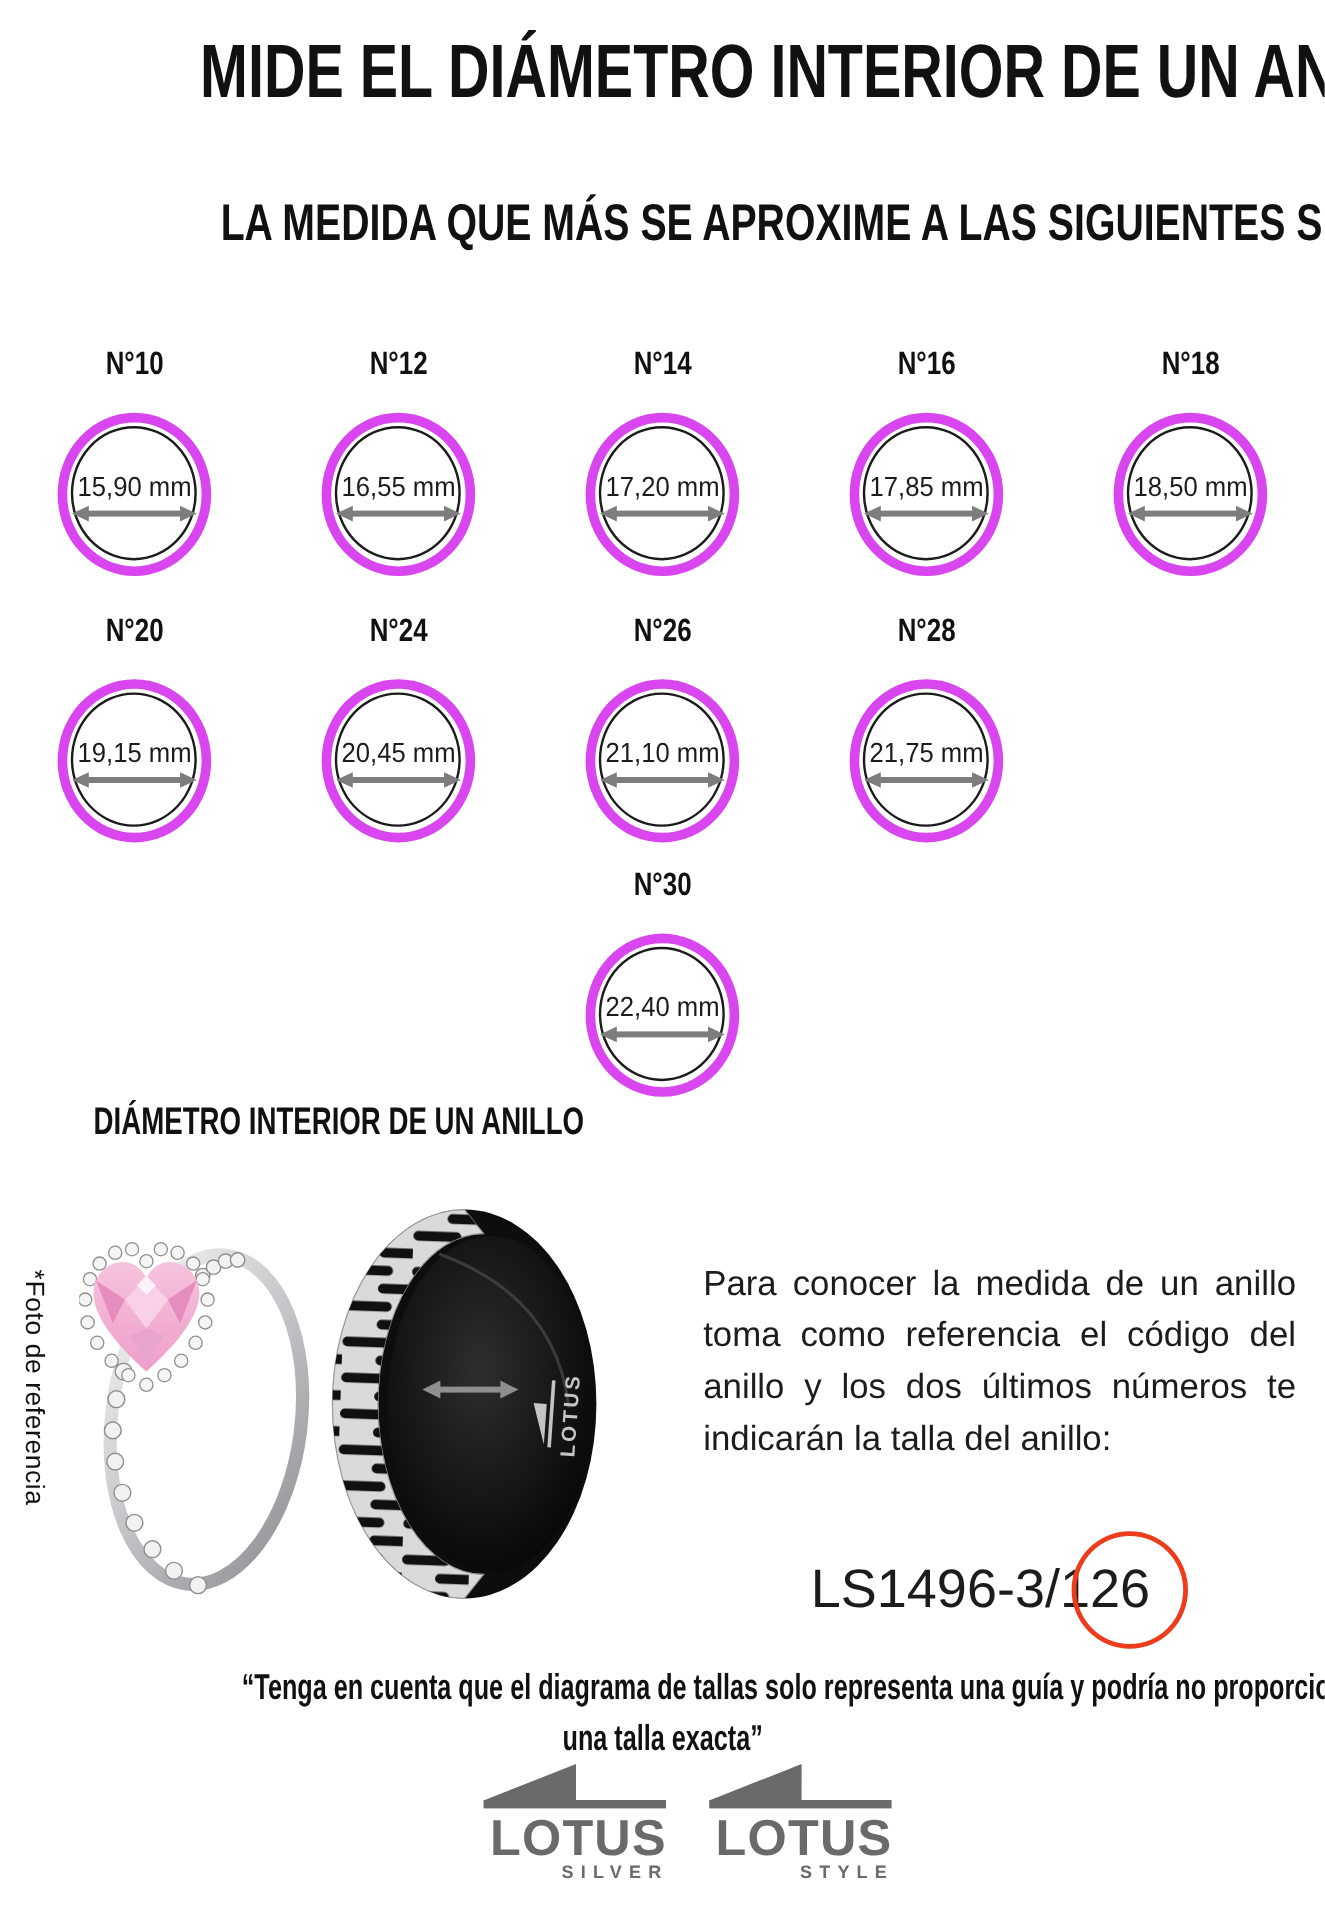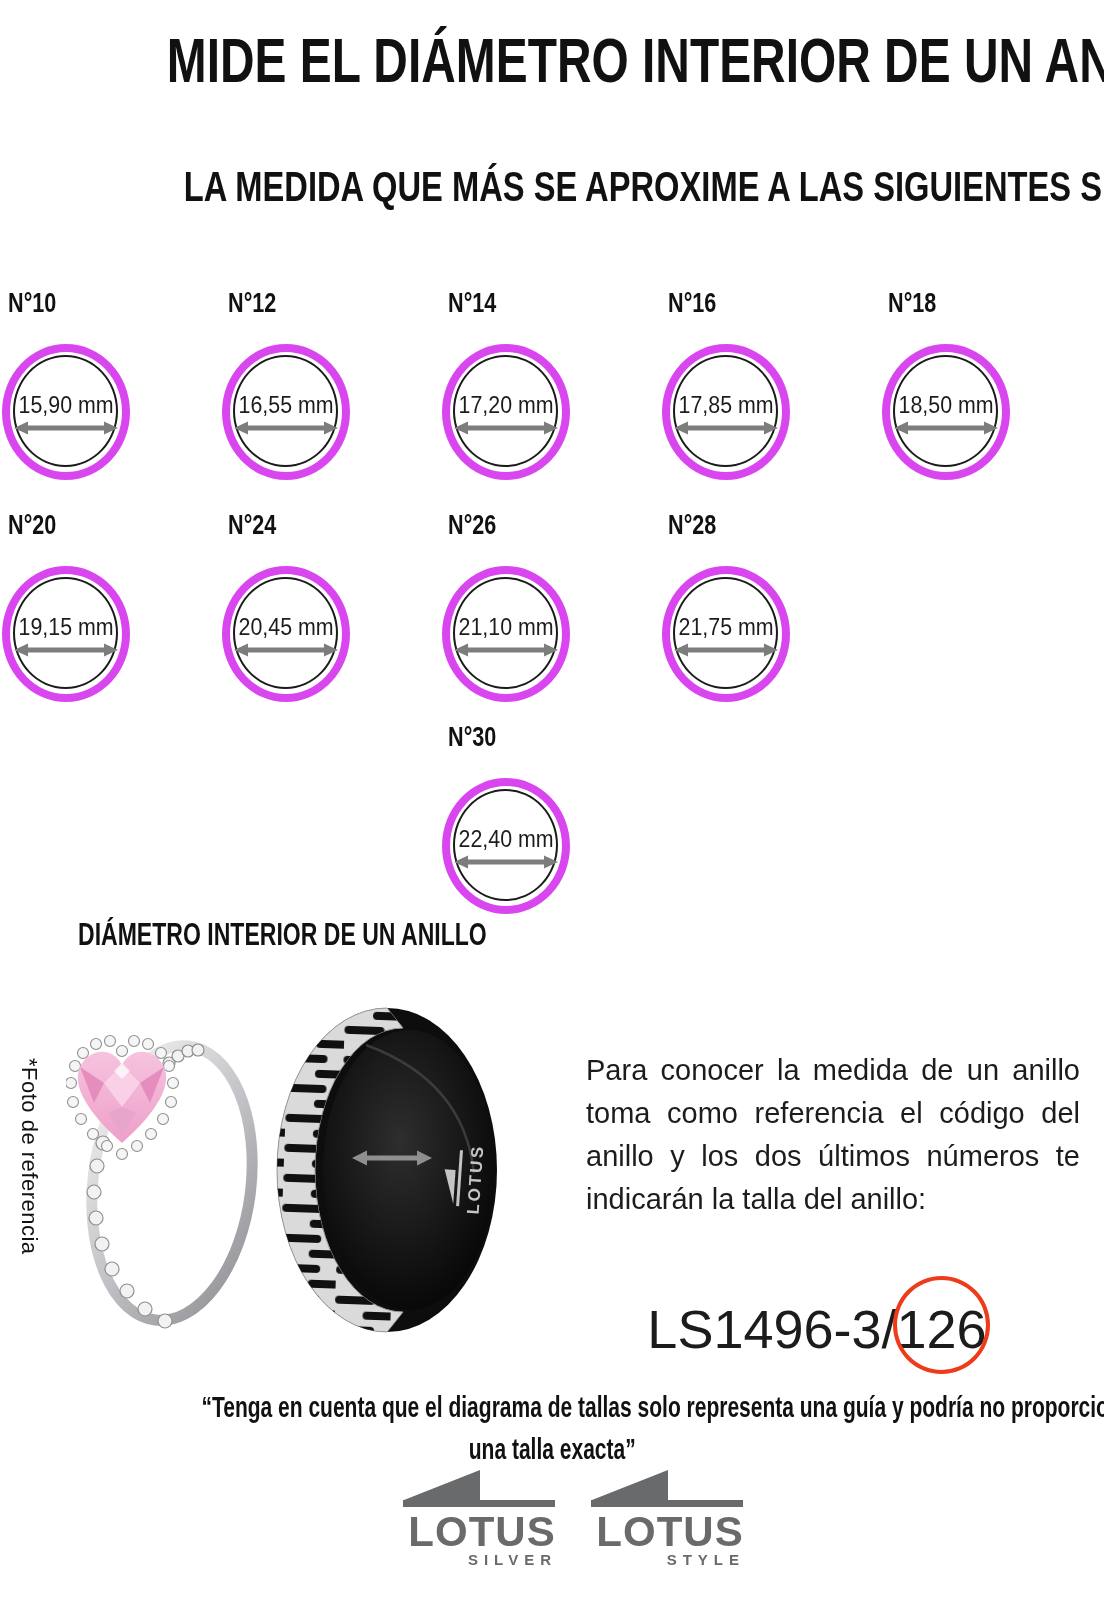--- a/index.html
+++ b/index.html
@@ -8,32 +8,32 @@
   .center-wrap{position:absolute;left:0;width:1104px;text-align:center;}
   .cond{display:inline-block;white-space:nowrap;font-weight:700;color:#111;}
   .t1{font-size:63px;transform:scaleX(.76);transform-origin:center;}
   .t2{font-size:43px;transform:scaleX(.76);transform-origin:center;}
   .t3{font-size:27px;transform:scaleX(.8);transform-origin:center;}
   .t4{font-size:30px;transform:scaleX(.7);transform-origin:center;}
   .t5{font-size:32px;transform:scaleX(.72);transform-origin:left center;}
   .row{position:absolute;left:2px;width:1100px;display:flex;}
   .row1{top:288px;} .row2{top:510px;}
   .row3{top:722px;justify-content:center;}
-  .cell{flex:0 0 220px;width:220px;display:flex;flex-direction:column;align-items:flex-start;}
+  .cell{flex:0 0 220px;width:220px;display:flex;flex-direction:column;align-items:center;}
   .size-label{height:32px;margin-bottom:24px;text-align:center;}
   .circle{position:relative;width:128px;height:136px;border:8px solid #d946ef;border-radius:50%;box-sizing:border-box;}
   .circle-inner{position:absolute;inset:3px 4px 5px 3px;border:2px solid #1b1b1b;border-radius:50%;}
   .circle-content{position:absolute;inset:0;display:flex;flex-direction:column;align-items:center;justify-content:center;gap:1px;padding-top:4px;}
   .mm{font-size:23px;color:#1c1c1c;white-space:nowrap;transform:scaleX(.93);}
   .arr{width:104px;height:16px;fill:#7d7d7d;}
   .section-heading{position:absolute;left:78px;top:916px;}
   .photo-note{position:absolute;left:16px;top:1058px;writing-mode:vertical-rl;font-size:22px;color:#111;letter-spacing:.5px;}
   .rings-photo{position:absolute;left:66px;top:983px;}
   .instruction{position:absolute;left:570px;top:1033px;width:494px;margin:16px;font-size:29px;line-height:43px;text-align:justify;color:#1c1c1c;}
-  .code-wrap{position:absolute;left:570px;top:1298px;width:494px;text-align:center;font-size:54px;color:#1c1c1c;}
+  .code-wrap{position:absolute;left:570px;top:1298px;width:494px;text-align:center;font-size:45px;color:#1c1c1c;}
   .red-circle{position:absolute;left:893px;top:1276px;width:89px;height:90px;border:4px solid #ee3b19;border-radius:50%;}
   .disclaimer{position:absolute;left:0;top:1388px;width:1104px;text-align:center;line-height:37px;}
   .disc-line{display:block;}
   .logos{position:absolute;left:0;top:1462px;width:1104px;display:flex;justify-content:center;gap:28px;padding-left:48px;box-sizing:border-box;}
   .logo-brand{font-family:"Liberation Sans",sans-serif;font-weight:700;font-size:42px;letter-spacing:1px;fill:#696a6c;}
   .logo-sub{font-family:"Liberation Sans",sans-serif;font-weight:700;font-size:15px;letter-spacing:6px;fill:#696a6c;}
 </style>
 </head>
 <body>
 

